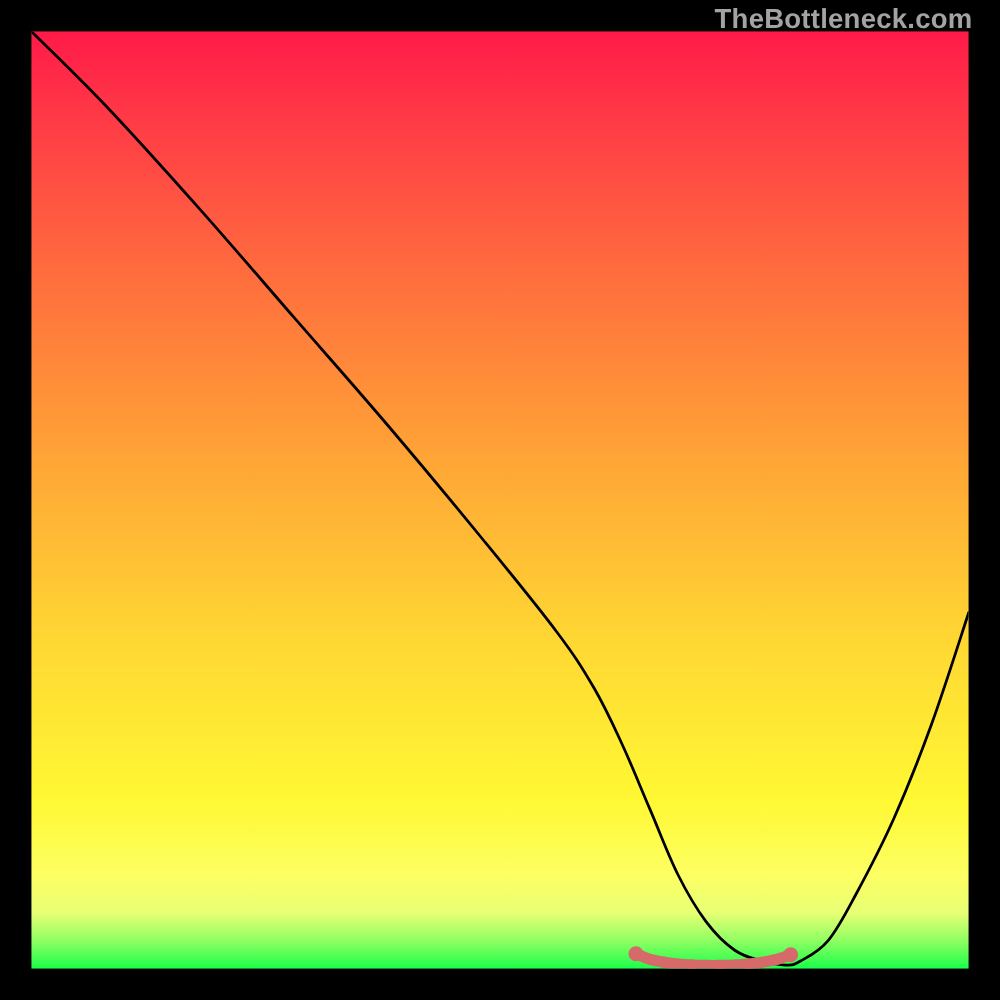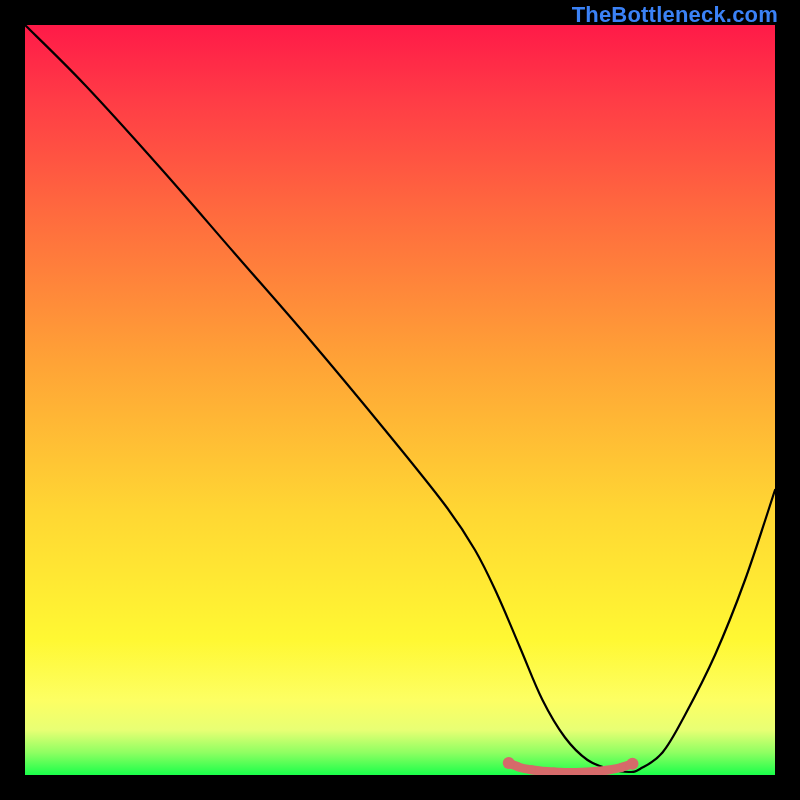--- a/index.html
+++ b/index.html
@@ -43,21 +43,21 @@
       #8fff62 97%,
       #1aff4a 100%);
   }
   .watermark {
     position: absolute;
     top: 2px;
     right: 22px;
     font-family: Arial, Helvetica, sans-serif;
     font-size: 22px;
     font-weight: bold;
-    color: #3b82f6;
+    color: #a3a3a3;
     letter-spacing: 0.2px;
     pointer-events: none;
     user-select: none;
   }
   svg.curve {
     position: absolute;
     left: 0;
     top: 0;
     width: 750px;
     height: 750px;

